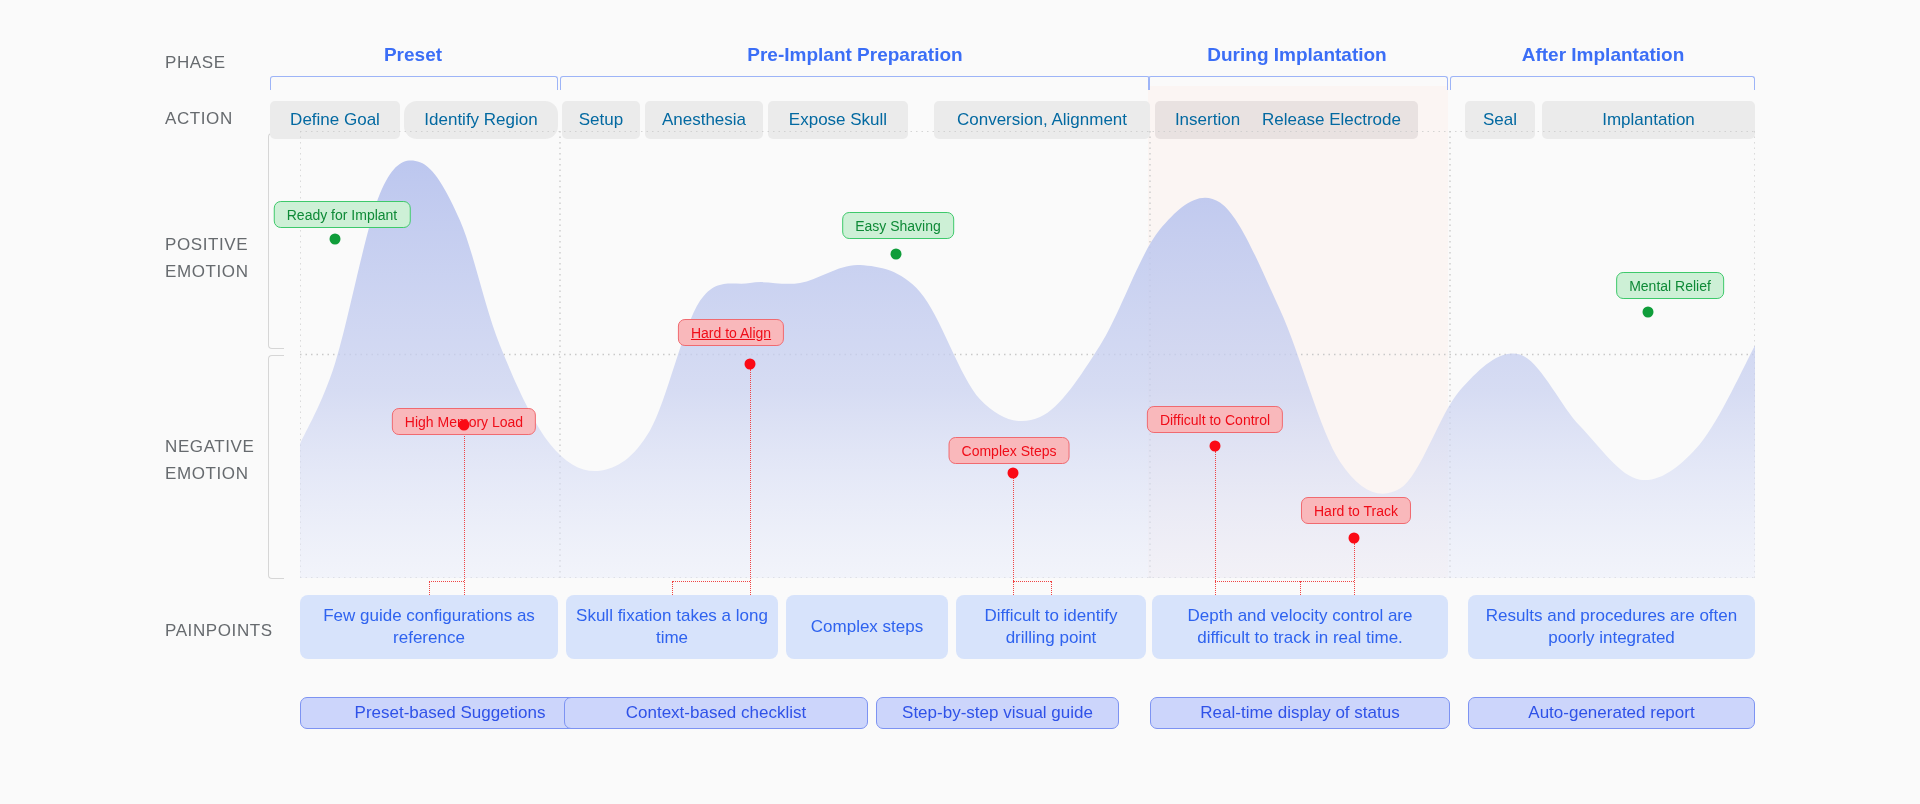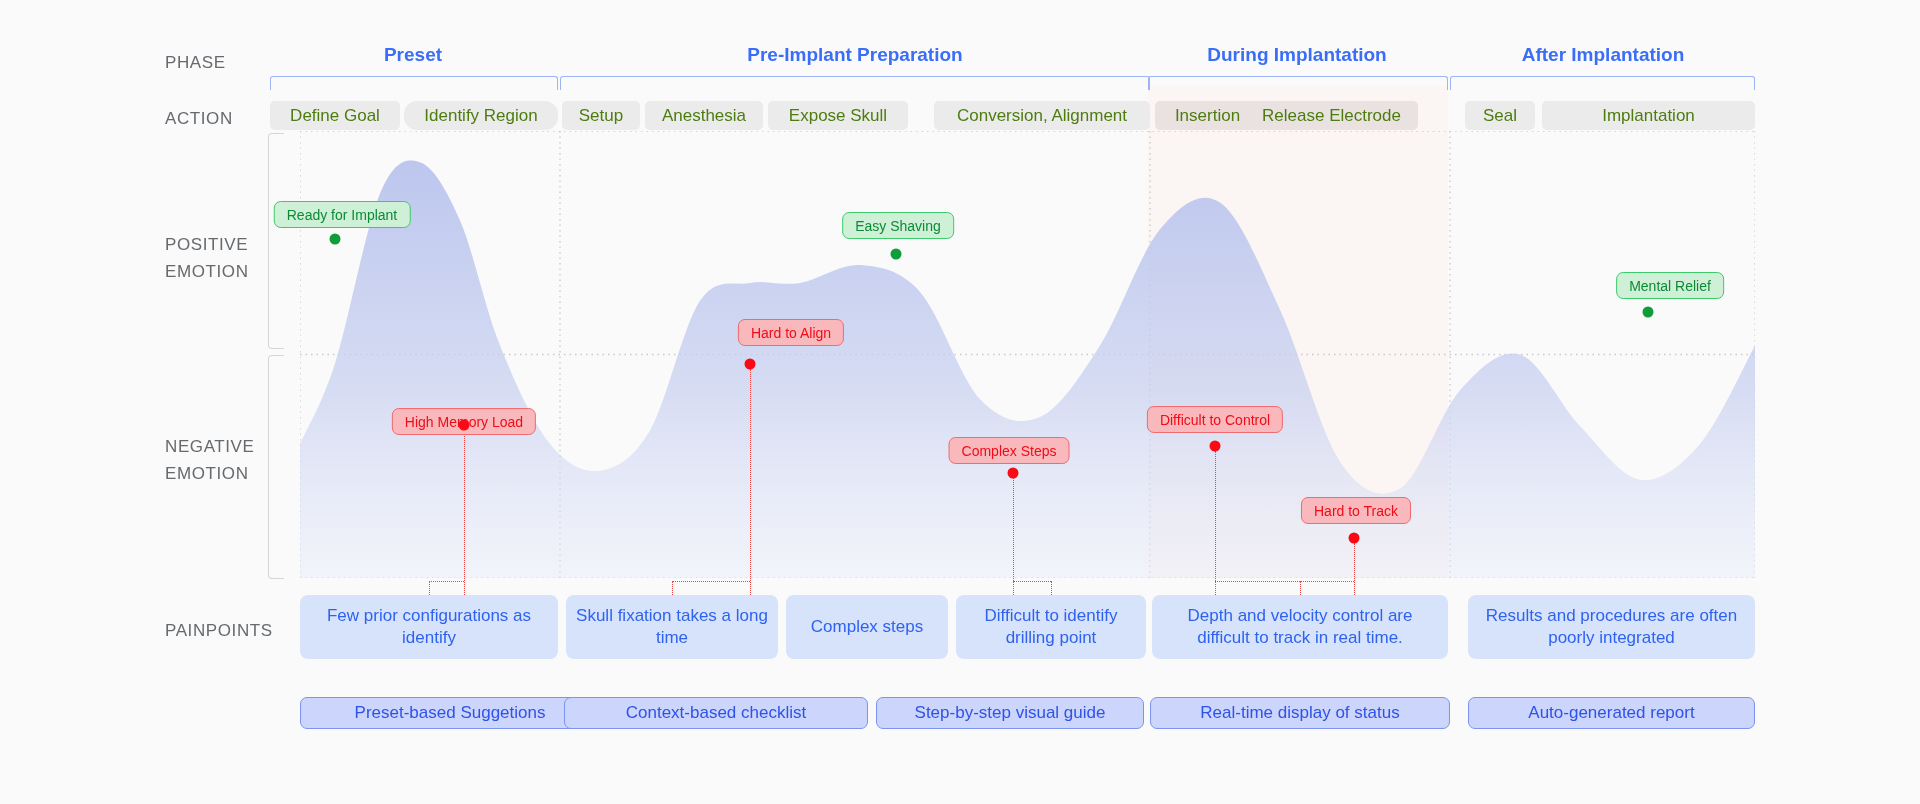--- a/index.html
+++ b/index.html
@@ -46,24 +46,24 @@
     height: 14px;
     border: 1.4px solid #9db4f7;
     border-bottom: none;
     border-radius: 3px 3px 0 0;
   }
 
   
   .action-pill {
     position: absolute;
     top: 101px;
-    height: 29px;
+    height: 38px;
     background: #ebebeb;
     border-radius: 5px;
-    color: #4d7c0f;
+    color: #0369a1;
     font-size: 17px;
     display: flex;
     align-items: center;
     justify-content: center;
     white-space: nowrap;
   }
   .action-pill.tinted { background: #e9e2e1; }
 
   
   #chart {
@@ -234,21 +234,21 @@
         </g>
         <path d="M 0 312.9 C 5.833333333333333 299.49, 21.666666666666664 274.15999999999997, 35 232.44 C 48.333333333333336 190.72, 65.83333333333333 96.10499999999999, 80 62.579999999999984 C 94.16666666666667 29.05499999999998, 106.66666666666667 26.819999999999965, 120 31.289999999999964 C 133.33333333333334 35.75999999999996, 146.66666666666666 58.854999999999976, 160 89.39999999999998 C 173.33333333333334 119.94499999999998, 185.00000000000003 177.31, 200.00000000000003 214.56 C 215.00000000000003 251.81, 233.33333333333334 292.03999999999996, 250 312.9 C 266.6666666666667 333.76, 283.3333333333333 341.95500000000004, 300 339.72 C 316.6666666666667 337.485, 333.3333333333333 327.8, 350 299.49 C 366.6666666666667 271.18, 383.33333333333337 194.44500000000002, 400.00000000000006 169.86 C 416.66666666666674 145.275, 433.33333333333337 154.95999999999998, 450 151.97999999999996 C 466.66666666666663 148.99999999999994, 481.6666666666667 154.95999999999995, 500 151.97999999999996 C 518.3333333333334 148.99999999999997, 540 132.61, 560 134.10000000000002 C 580 135.59000000000003, 600 138.57000000000002, 620 160.92000000000002 C 640 183.27, 660 247.33999999999997, 680 268.2 C 700 289.06, 720 295.02000000000004, 740 286.08000000000004 C 760 277.14000000000004, 780.0000000000001 245.85000000000002, 800.0000000000001 214.56 C 820.0000000000001 183.26999999999998, 840 122.17999999999996, 860 98.33999999999997 C 880 74.49999999999999, 900 58.110000000000035, 920 71.52000000000004 C 940 84.93000000000005, 960.0000000000001 135.59000000000003, 980.0000000000001 178.8 C 1000.0000000000001 222.01, 1020 300.97999999999996, 1040 330.78 C 1060 360.58, 1080 369.52000000000004, 1100 357.6 C 1120 345.68, 1140 281.61, 1160 259.26 C 1180 236.91, 1200 217.54, 1220 223.5 C 1240 229.46, 1260 274.15999999999997, 1280 295.02 C 1300 315.88, 1320 345.67999999999995, 1340 348.65999999999997 C 1360 351.64, 1380.8333333333333 335.25, 1400 312.9 C 1419.1666666666667 290.54999999999995, 1445.8333333333333 230.95, 1455 214.56 L 1455 447 L 0 447 Z" fill="url(#g)"></path>
       </svg>
     </div>
 
   <div id="markers-layer">
       <div class="marker-label pos" style="left: 342px; top: 201px;">Ready for Implant</div>
       <div class="marker-dot pos" style="left: 335px; top: 239px;"></div>
       <div class="marker-label neg" style="left: 464px; top: 408px;">High Memory Load</div>
       <div class="marker-dot neg" style="left: 464px; top: 425px;"></div>
-      <div class="marker-label neg" style="left: 791px; top: 319px;">Hard to Align</div>
+      <div class="marker-label neg" style="left: 731px; top: 319px; text-decoration: underline;">Hard to Align</div>
       <div class="marker-dot neg" style="left: 750px; top: 364px;"></div>
       <div class="marker-label pos" style="left: 898px; top: 212px;">Easy Shaving</div>
       <div class="marker-dot pos" style="left: 896px; top: 254px;"></div>
       <div class="marker-label neg" style="left: 1009px; top: 437px;">Complex Steps</div>
       <div class="marker-dot neg" style="left: 1013px; top: 473px;"></div>
       <div class="marker-label neg" style="left: 1215px; top: 406px;">Difficult to Control</div>
       <div class="marker-dot neg" style="left: 1215px; top: 446px;"></div>
       <div class="marker-label neg" style="left: 1356px; top: 497px;">Hard to Track</div>
       <div class="marker-dot neg" style="left: 1354px; top: 538px;"></div>
       <div class="marker-label pos" style="left: 1670px; top: 272px;">Mental Relief</div>
@@ -265,28 +265,28 @@
       <div class="connector-h" style="left: 1013px; width: 38px; top: 581px;"></div>
       <div class="connector" style="left: 1051px; top: 581px; height: 14px;"></div>
       <div class="connector" style="left: 1215px; top: 451px; height: 144px;"></div>
       <div class="connector-h" style="left: 1215px; width: 85px; top: 581px;"></div>
       <div class="connector" style="left: 1300px; top: 581px; height: 14px;"></div>
       <div class="connector" style="left: 1354px; top: 543px; height: 52px;"></div>
       <div class="connector-h" style="left: 1300px; width: 54px; top: 581px;"></div>
       <div class="connector" style="left: 1300px; top: 581px; height: 14px;"></div>
     </div>
   <div id="pain-layer">
-      <div class="pain-card" style="left: 300px; width: 258px;">Few prior configurations as identify</div>
+      <div class="pain-card" style="left: 300px; width: 258px;">Few guide configurations as reference</div>
       <div class="pain-card" style="left: 566px; width: 212px;">Skull fixation takes a long time</div>
       <div class="pain-card" style="left: 786px; width: 162px;">Complex steps</div>
       <div class="pain-card" style="left: 956px; width: 190px;">Difficult to identify drilling point</div>
       <div class="pain-card" style="left: 1152px; width: 296px;">Depth and velocity control are difficult to track in real time.</div>
       <div class="pain-card" style="left: 1468px; width: 287px;">Results and procedures are often poorly integrated</div>
     </div>
   <div id="design-layer">
       <div class="design-card" style="left: 300px; width: 300px;">Preset-based Suggetions</div>
       <div class="design-card" style="left: 564px; width: 304px;">Context-based checklist</div>
-      <div class="design-card" style="left: 876px; width: 268px;">Step-by-step visual guide</div>
+      <div class="design-card" style="left: 876px; width: 243px;">Step-by-step visual guide</div>
       <div class="design-card" style="left: 1150px; width: 300px;">Real-time display of status</div>
       <div class="design-card" style="left: 1468px; width: 287px;">Auto-generated report</div>
     </div>
 
 </div>
 
 </body></html>

